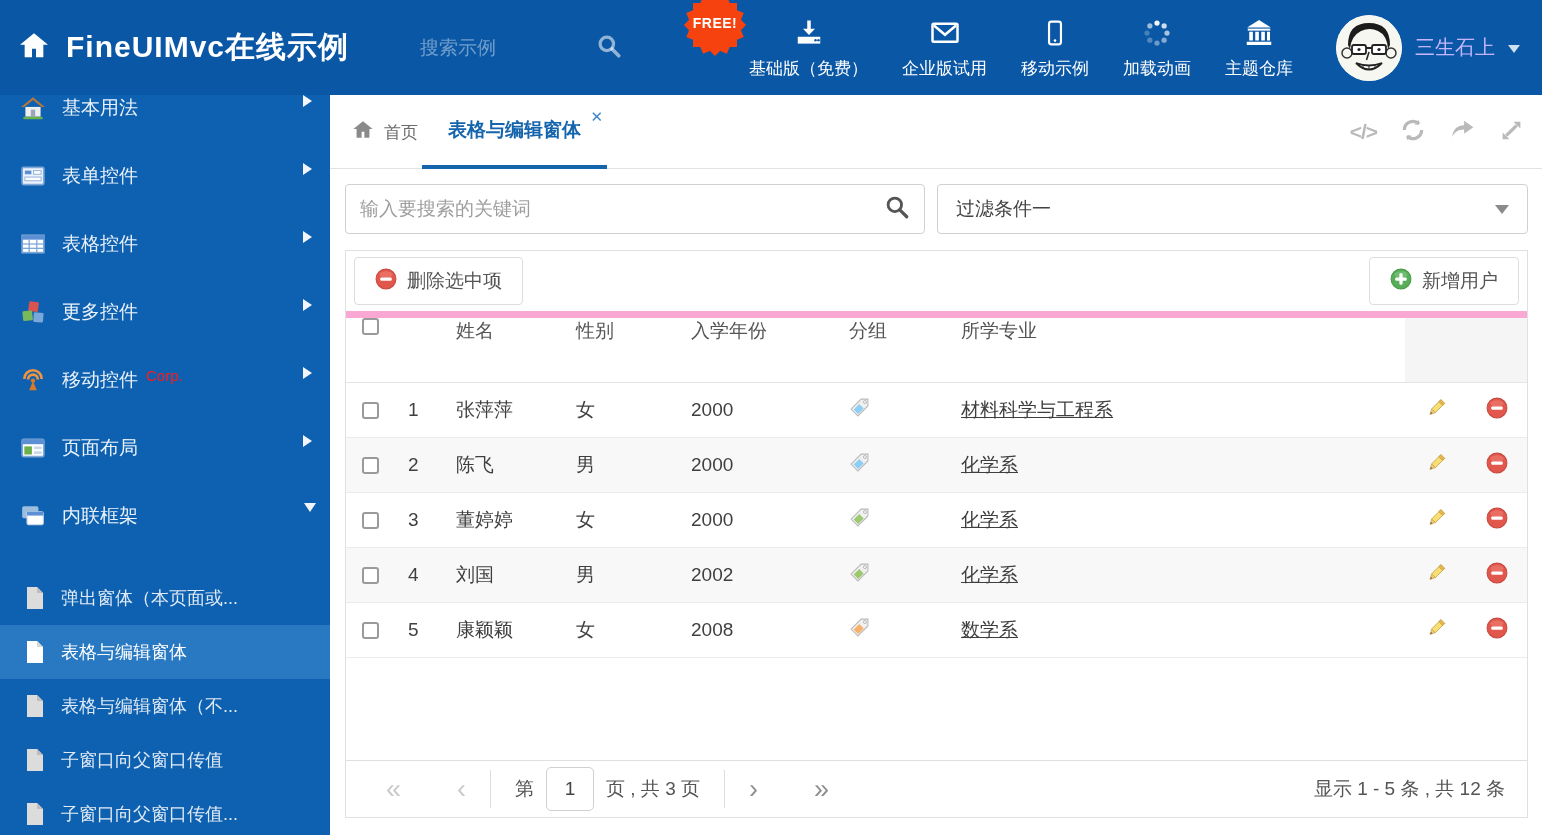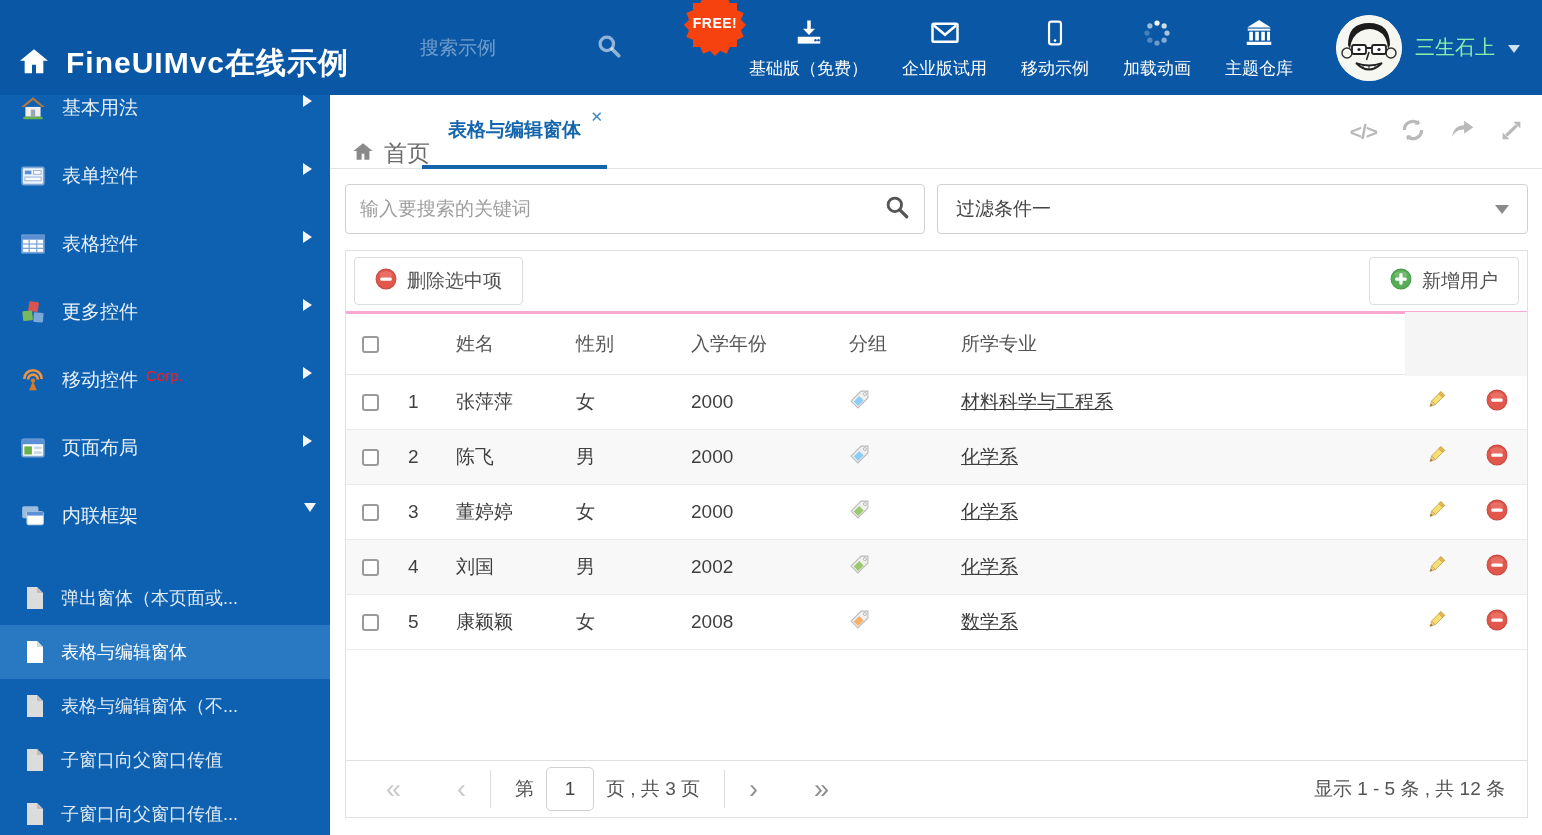--- a/index.html
+++ b/index.html
@@ -1,69 +1,69 @@
 <!DOCTYPE html>
 <html><head>
 <meta charset="utf-8">
 <style>
 * { margin:0; padding:0; box-sizing:border-box; }
 html,body { width:1542px; height:835px; }
 body { font-family:"Liberation Sans","DejaVu Sans",sans-serif; position:relative; overflow:hidden; background:#fff; color:#333; }
 
 
 .app-header { position:absolute; top:0; left:0; width:1542px; height:95px; background:#0a57a5; }
-.logo { position:absolute; left:18px; top:16px; height:95px; display:flex; align-items:center; gap:16px; color:#fff; }
+.logo { position:absolute; left:18px; top:0; height:95px; display:flex; align-items:center; gap:16px; color:#fff; }
 .logo-title { font-size:30px; font-weight:bold; letter-spacing:1px; }
 .hsearch { position:absolute; left:420px; top:0; height:95px; width:230px; display:flex; align-items:center; gap:46px; }
 .hsearch input { background:transparent; border:none; outline:none; width:130px; font-size:19px; color:#fff; font-family:inherit; }
 .hsearch input::placeholder { color:rgba(255,255,255,.42); }
 .free-badge { position:absolute; left:684px; top:-6px; width:62px; height:62px; }
 .star-sq { position:absolute; left:9px; top:9px; width:44px; height:44px; background:#f5420e; }
 .free-txt { position:absolute; left:0; top:0; width:62px; height:58px; display:flex; align-items:center; justify-content:center; color:#fff; font-weight:bold; font-size:14px; letter-spacing:.5px; }
 .hnav { position:absolute; left:732px; top:0; height:95px; display:flex; }
 .hnav-item { display:flex; flex-direction:column; align-items:center; justify-content:center; gap:9px; padding:0 17px; color:#fff; font-size:17px; cursor:pointer; }
 .hnav-item .ic { height:32px; display:flex; align-items:flex-end; }
-.huser { position:absolute; right:22px; top:0; height:95px; display:flex; align-items:center; gap:13px; color:#86efac; font-size:20px; }
+.huser { position:absolute; right:22px; top:0; height:95px; display:flex; align-items:center; gap:13px; color:#c4b5fd; font-size:20px; }
 .avatar { width:66px; height:66px; border-radius:50%; background:#f7f7f2; overflow:hidden; flex:0 0 auto; }
 .caret-down-w { width:0; height:0; border-top:8px solid #cfe0f0; border-left:6px solid transparent; border-right:6px solid transparent; margin-top:3px; }
 
 
 .sidebar { position:absolute; top:95px; left:0; width:330px; bottom:0; background:#0e61b0; color:#e9f1fa; overflow:hidden; }
 .side-item { height:68px; display:flex; align-items:flex-start; padding:0 14px; position:relative; font-size:19px; cursor:pointer; }
 .side-item .sic { width:26px; height:26px; margin:0 16px 0 6px; flex:0 0 auto; }
 .chev-r { position:absolute; right:18px; width:0; height:0; border-left:9px solid #f2f6fb; border-top:6px solid transparent; border-bottom:6px solid transparent; }
 .chev-d { position:absolute; right:14px; width:0; height:0; border-top:9px solid #f2f6fb; border-left:6px solid transparent; border-right:6px solid transparent; }
 .corp-badge { color:#ff1a1a; font-size:15px; margin-left:8px; }
 .sub-item { height:54px; display:flex; align-items:center; padding-left:25px; font-size:18px; gap:16px; cursor:pointer; color:#dfeaf6; }
 .sub-item.selected { background:#2878c2; color:#fff; }
 .sub-item .fic { width:20px; height:24px; flex:0 0 auto; }
 
 
 .main { position:absolute; left:330px; top:95px; right:0; bottom:0; background:#fff; }
 .tabbar { position:absolute; top:0; left:0; right:0; height:74px; border-bottom:1px solid #e2e2e2; }
-.tab-home { position:absolute; left:22px; top:0; height:74px; display:flex; align-items:flex-end; gap:10px; color:#6b6b6b; font-size:23px; cursor:pointer; }
+.tab-home { position:absolute; left:22px; top:0; height:74px; display:flex; align-items:center; gap:10px; color:#6b6b6b; font-size:17px; cursor:pointer; }
 .tab-active { position:absolute; left:92px; top:0; height:74px; display:flex; align-items:center; color:#1565ad; font-weight:bold; font-size:19px; padding:0 26px; border-bottom:4px solid #1565ad; cursor:pointer; }
 .tab-close { position:absolute; top:13px; right:4px; color:#3e86c8; font-size:15px; font-weight:bold; cursor:pointer; }
 .tab-tools { position:absolute; right:18px; top:0; height:74px; display:flex; align-items:center; gap:23px; color:#b9b9b9; }
 .tool-code { font-size:21px; font-weight:bold; letter-spacing:-1px; cursor:pointer; }
 .tab-tools svg { cursor:pointer; }
 
 .filter-row { position:absolute; top:89px; left:15px; right:14px; height:50px; display:flex; gap:12px; }
 .search-box { flex:0 0 580px; border:1px solid #d0d0d0; border-radius:4px; display:flex; align-items:center; padding:0 14px; }
 .search-box input { flex:1; border:none; outline:none; font-size:19px; color:#333; font-family:inherit; }
 .search-box input::placeholder { color:#9e9e9e; }
 .filter-select { flex:1; border:1px solid #d0d0d0; border-radius:4px; display:flex; align-items:center; padding:0 18px; font-size:19px; color:#444; cursor:pointer; }
 .caret-g { margin-left:auto; width:0; height:0; border-top:9px solid #8a8a8a; border-left:7px solid transparent; border-right:7px solid transparent; }
 
 .panel { position:absolute; top:155px; left:15px; right:14px; bottom:17px; border:1px solid #e0e0e0; display:flex; flex-direction:column; }
 .toolbar { height:60px; display:flex; align-items:center; padding:0 8px; }
 .btn { height:48px; border:1px solid #ddd; border-radius:4px; background:#fff; display:flex; align-items:center; gap:10px; padding:0 20px; font-size:19px; color:#555; cursor:pointer; }
 .btn-add { margin-left:auto; }
 
-.grid-header { display:flex; height:64px; border-top:3px solid #f9a8d4; border-bottom:1px solid #e4e4e4; align-items:center; color:#555; font-size:19px; }
+.grid-header { display:flex; height:72px; border-top:7px solid #f9a8d4; border-bottom:1px solid #e4e4e4; color:#555; font-size:19px; }
 .grid-row { display:flex; height:55px; align-items:center; border-bottom:1px solid #ececec; font-size:19px; color:#3f3f3f; }
 .grid-row.alt { background:#f8f8f8; }
 .c-cb { width:48px; display:flex; justify-content:center; }
 .c-idx { width:52px; padding-left:14px; }
 .c-name { width:120px; padding-left:10px; }
 .c-gender { width:115px; padding-left:10px; }
 .c-year { width:160px; padding-left:10px; }
 .c-group { width:110px; padding-left:8px; }
 .c-major { flex:1; padding-left:10px; }
 .c-act { width:61px; display:flex; justify-content:center; }

